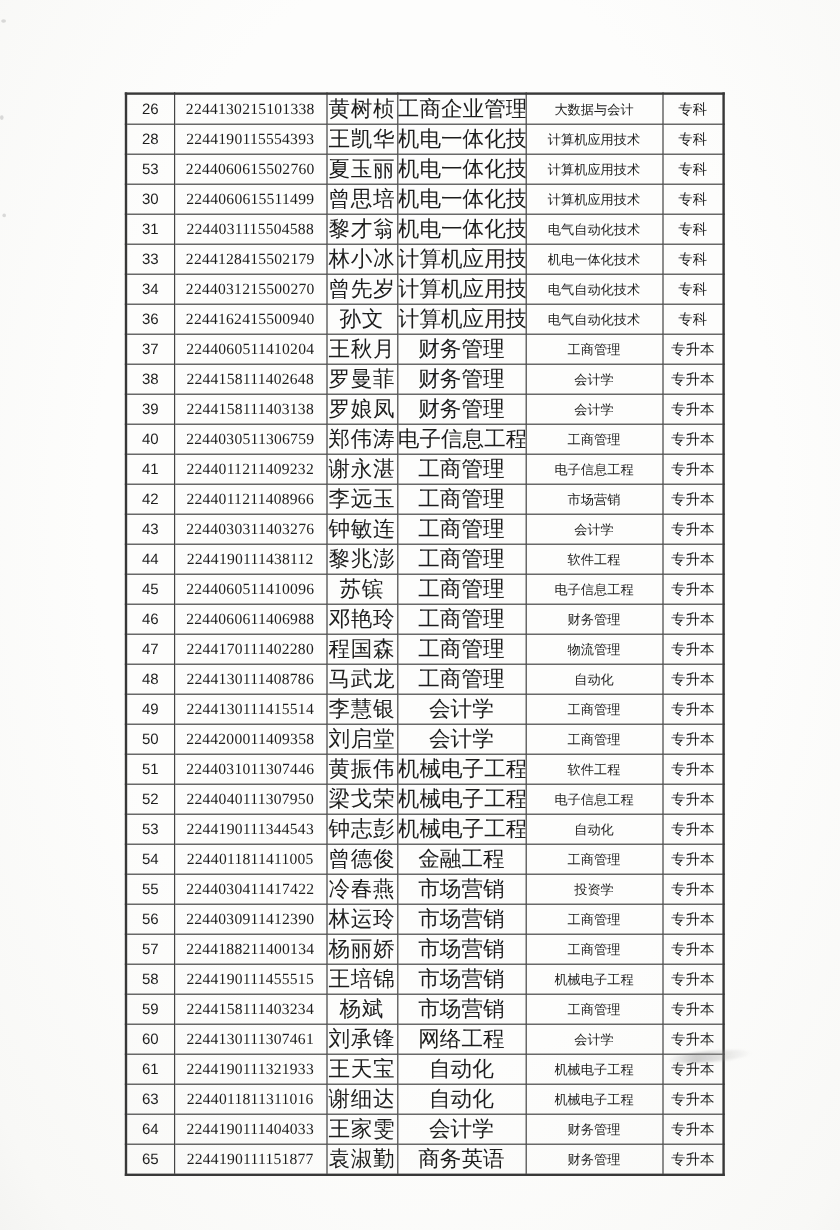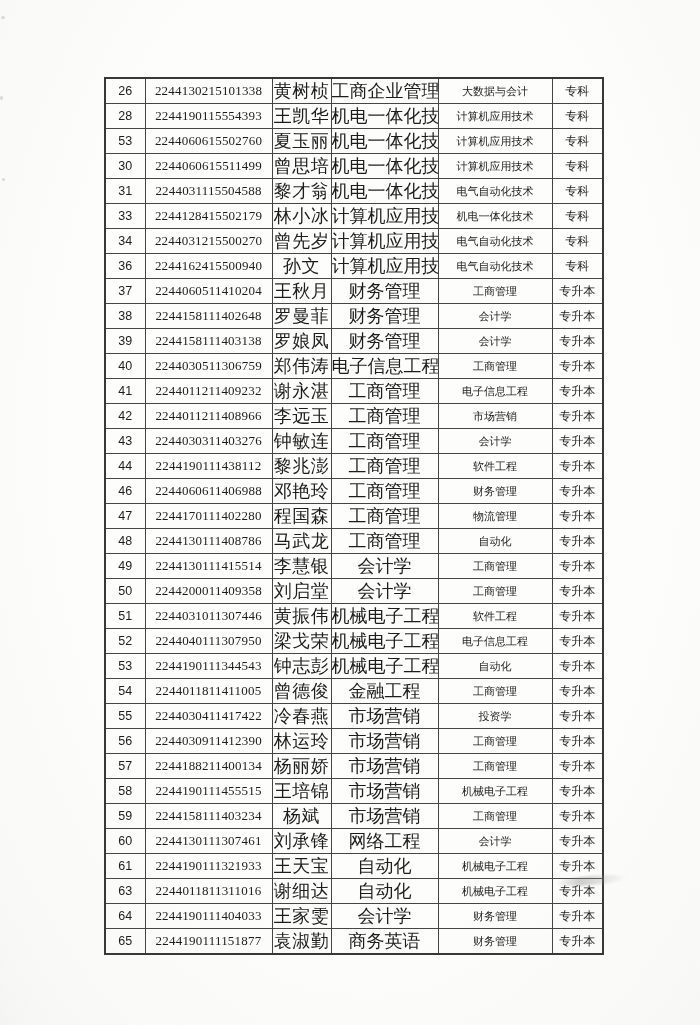--- a/index.html
+++ b/index.html
@@ -183,20 +183,28 @@
         </tr>
         <tr>
           <td class="c-index">44</td>
           <td class="c-exam_id">2244190111438112</td>
           <td class="c-name">黎兆澎</td>
           <td class="c-major_from">工商管理</td>
           <td class="c-major_to">软件工程</td>
           <td class="c-level">专升本</td>
         </tr>
         <tr>
+          <td class="c-index">45</td>
+          <td class="c-exam_id">2244060511410096</td>
+          <td class="c-name">苏镔</td>
+          <td class="c-major_from">工商管理</td>
+          <td class="c-major_to">电子信息工程</td>
+          <td class="c-level">专升本</td>
+        </tr>
+        <tr>
           <td class="c-index">46</td>
           <td class="c-exam_id">2244060611406988</td>
           <td class="c-name">邓艳玲</td>
           <td class="c-major_from">工商管理</td>
           <td class="c-major_to">财务管理</td>
           <td class="c-level">专升本</td>
         </tr>
         <tr>
           <td class="c-index">47</td>
           <td class="c-exam_id">2244170111402280</td>

